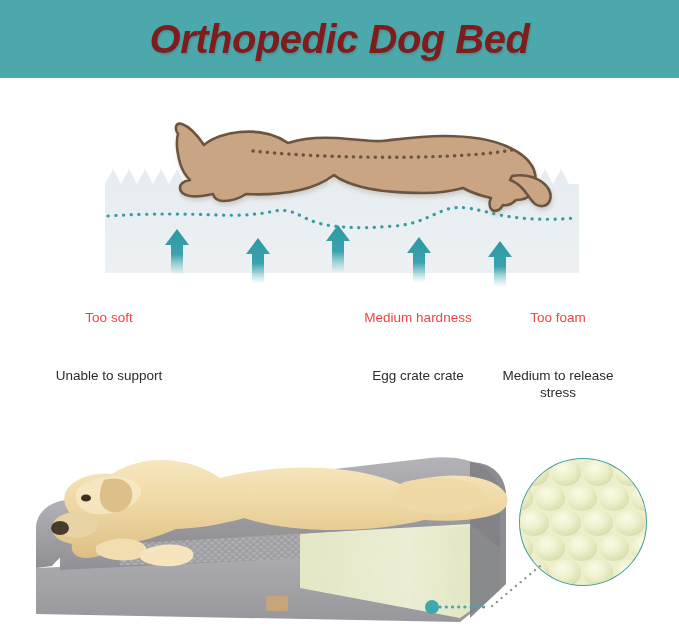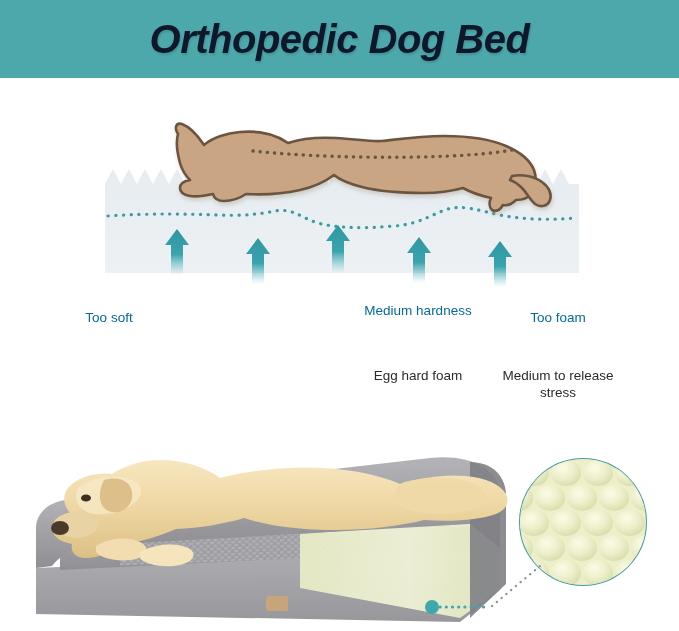--- a/index.html
+++ b/index.html
@@ -11,39 +11,39 @@
   }
   .page { position: relative; width: 679px; height: 631px; background:#fff; }
 
   
   .banner {
     position: absolute; left: 0; top: 0; width: 679px; height: 78px;
     background: #4da8ac;
     display: flex; align-items: center; justify-content: center;
   }
   .banner-title {
-    color: #0f172a;
+    color: #7f1d1d;
     font-size: 40px;
     font-weight: bold;
     font-style: italic;
     letter-spacing: -0.5px;
     text-shadow: 1px 2px 2px rgba(0,0,0,0.13);
     white-space: nowrap;
   }
 
   
   .diagram { position: absolute; left: 0; top: 88px; width: 679px; height: 200px; }
   .diagram svg { display:block; }
 
   
   .scale { position: absolute; left: 0; top: 300px; width: 679px; height: 105px; }
 
   .scale-toplabel {
     position: absolute; text-align: center;
-    font-size: 13.5px; color: #0369a1; white-space: nowrap;
+    font-size: 13.5px; color: #ef4444; white-space: nowrap;
   }
   .scale-botlabel {
     position: absolute; text-align: center;
     font-size: 13.5px; color: #2b2b2b; line-height: 1.25;
   }
 
   
   .photo { position: absolute; left: 0; top: 418px; width: 679px; height: 213px; }
   .photo svg { display:block; }
 </style>
@@ -142,24 +142,25 @@
 
         <path fill="none" stroke="#6b5441" stroke-width="3.4" stroke-linecap="round" stroke-dasharray="0.2 7" d="M253 173 C 300 178, 360 180, 420 179 C 460 178, 490 176, 512 172" transform="translate(0,-110)"></path>
       </g>
     </svg>
   </div>
 
   <div class="scale">
 
     <div class="scale-toplabel" style="left:39px; top:10px; width:140px;">Too soft</div>
 
-
-    <div class="scale-toplabel" style="left:338px; top:3px; width:160px;text-align:center;">Medium hardness</div>
-
-    <div class="scale-botlabel" style="left:348px; top:68px; width:140px;">Egg hard foam</div>
+    <div class="scale-botlabel" style="left:29px; top:68px; width:160px;">Unable to support</div>
+
+    <div class="scale-toplabel" style="left:338px; top:10px; width:160px;text-align:center;">Medium hardness</div>
+
+    <div class="scale-botlabel" style="left:348px; top:68px; width:140px;">Egg crate crate</div>
 
     <div class="scale-toplabel" style="left:498px; top:10px; width:120px;">Too foam</div>
 
     <div class="scale-botlabel" style="left:494px; top:68px; width:128px;">Medium to release stress</div>
   </div>
 
   <div class="photo">
     <svg width="679" height="213" viewBox="0 0 679 213" xmlns="http://www.w3.org/2000/svg">
       <defs>
         <linearGradient id="bolsterGrad" x1="0" y1="0" x2="0" y2="1">

